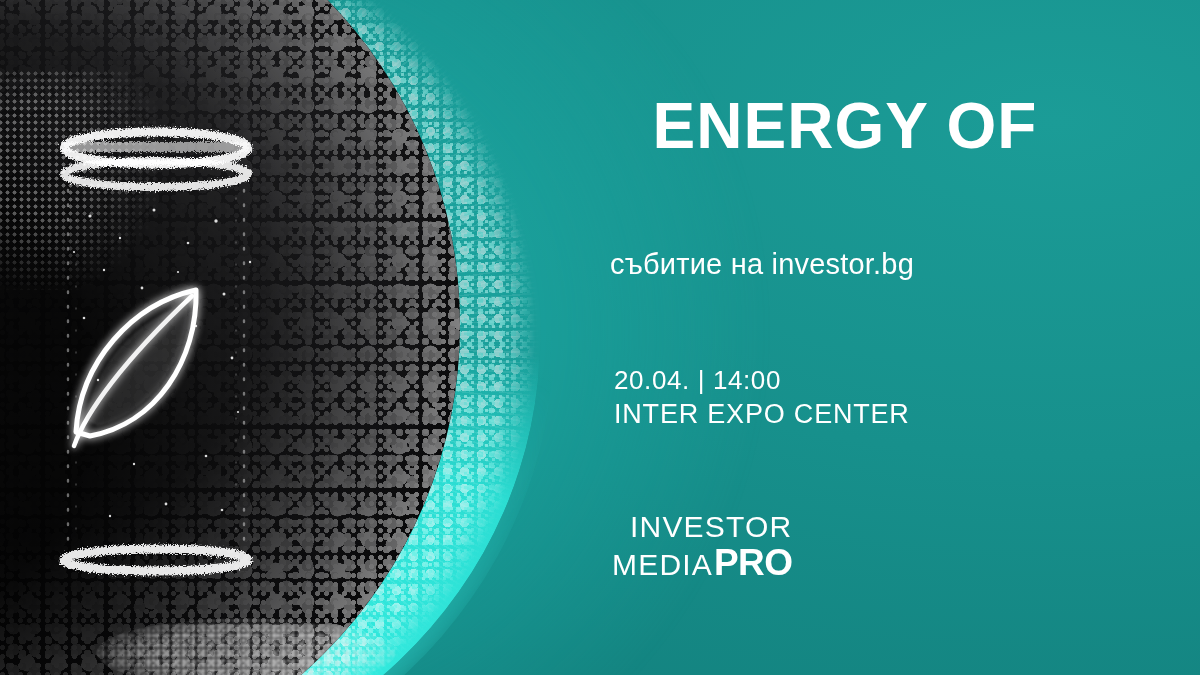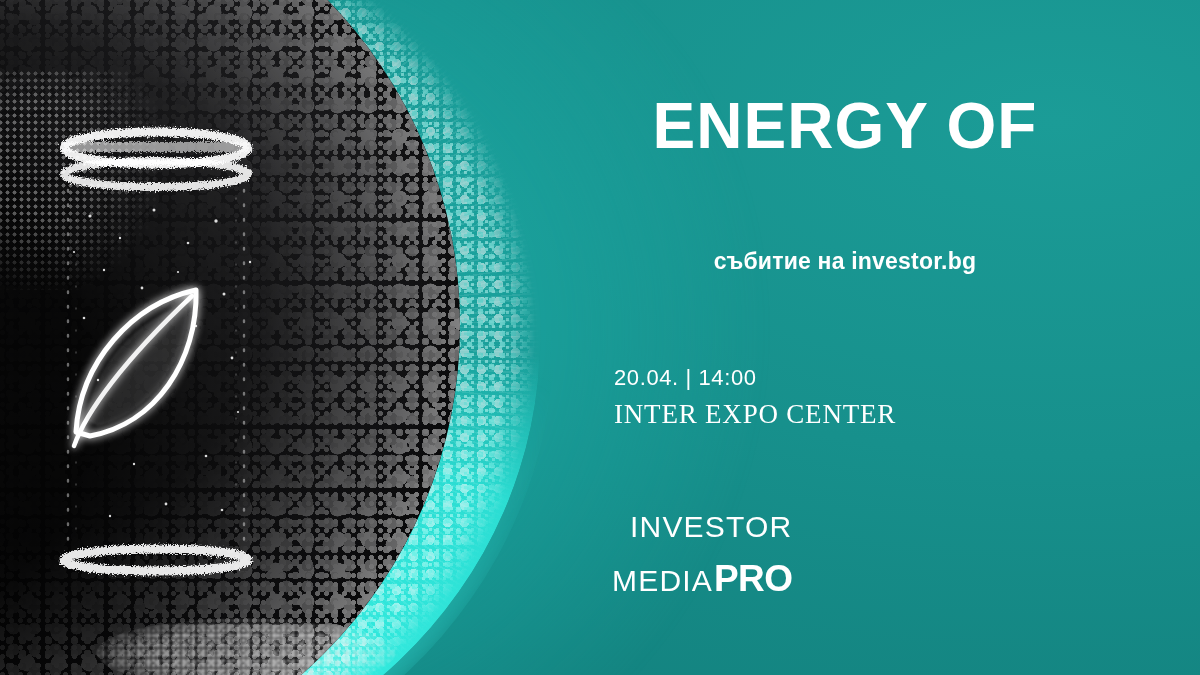--- a/index.html
+++ b/index.html
@@ -102,31 +102,31 @@
   .jar svg{width:100%;height:100%;display:block;overflow:visible;}
 
   
   .content{position:absolute;left:610px;top:0;width:560px;height:100%;}
 
   .title{position:absolute;left:0;top:95px;width:470px;color:#ffffff;
       font-weight:700;font-size:64px;line-height:.97;letter-spacing:1px;
       text-align:center;text-transform:uppercase;}
   .title .l2{letter-spacing:.5px;}
 
-  .subtitle{position:absolute;left:0;top:248px;width:470px;text-align:center;
-      color:#ffffff;font-size:23px;font-weight:700;letter-spacing:.2px;}
+  .subtitle{position:absolute;left:0;top:248px;width:470px;text-align:left;
+      color:#ffffff;font-size:29px;font-weight:400;letter-spacing:.2px;}
 
   .when{position:absolute;left:4px;top:365px;color:#ffffff;
-      font-size:22px;font-weight:400;letter-spacing:.6px;}
+      font-size:26px;font-weight:400;letter-spacing:.6px;}
   .where{position:absolute;left:4px;top:399px;color:#ffffff;
-      font-size:27px;font-weight:400;letter-spacing:.8px;font-family:Liberation Serif, serif;}
+      font-size:27px;font-weight:400;letter-spacing:.8px;}
 
   .logo{position:absolute;left:2px;top:512px;}
   .logo-l1{color:#ffffff;font-size:30px;font-weight:300;letter-spacing:1.2px;line-height:1.02;text-align:right;}
-  .logo-l2{display:flex;align-items:baseline;line-height:1.02;margin-top:17px;justify-content:space-between;}
+  .logo-l2{display:flex;align-items:baseline;line-height:1.02;margin-top:1px;justify-content:space-between;}
   .logo-media{color:#ffffff;font-size:30px;font-weight:300;letter-spacing:1.2px;}
   .logo-pro{color:#ffffff;font-size:37px;font-weight:800;letter-spacing:-.6px;margin-left:1px;}
 </style>
 </head>
 <body>
 
 <div id="poster">
 
   <div class="teal-base"></div>
   <div class="teal-left-shade"></div>

